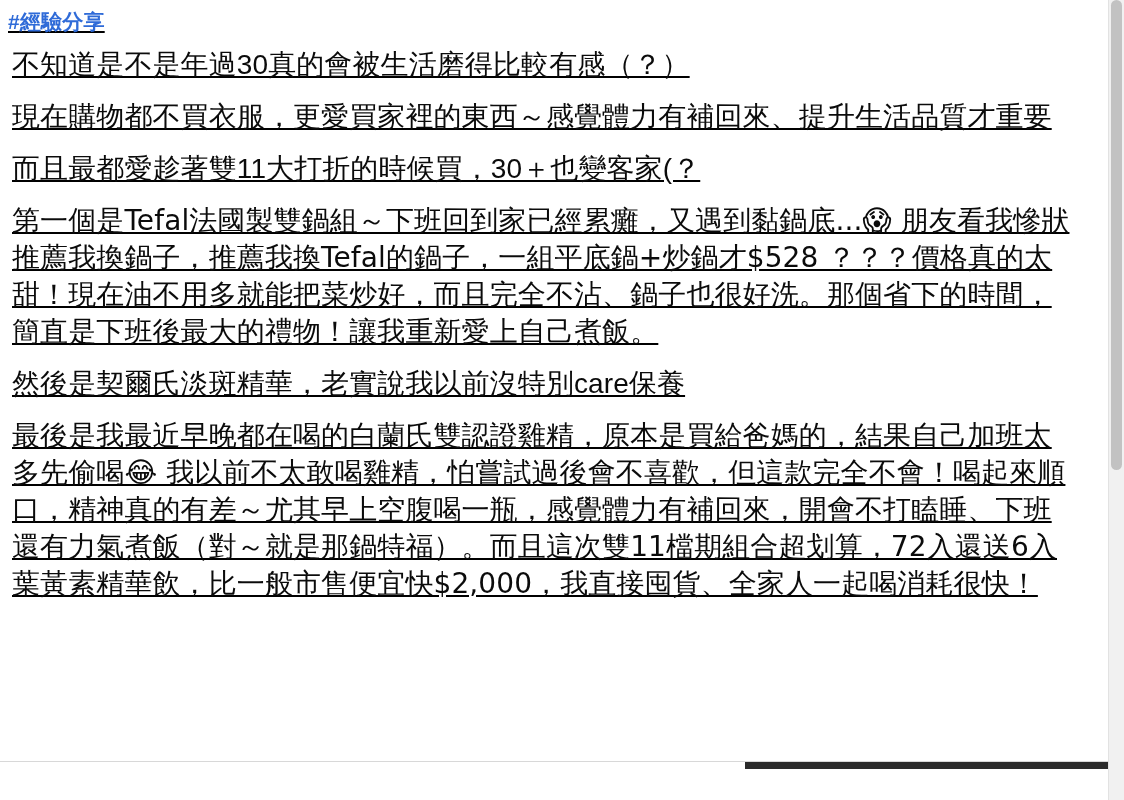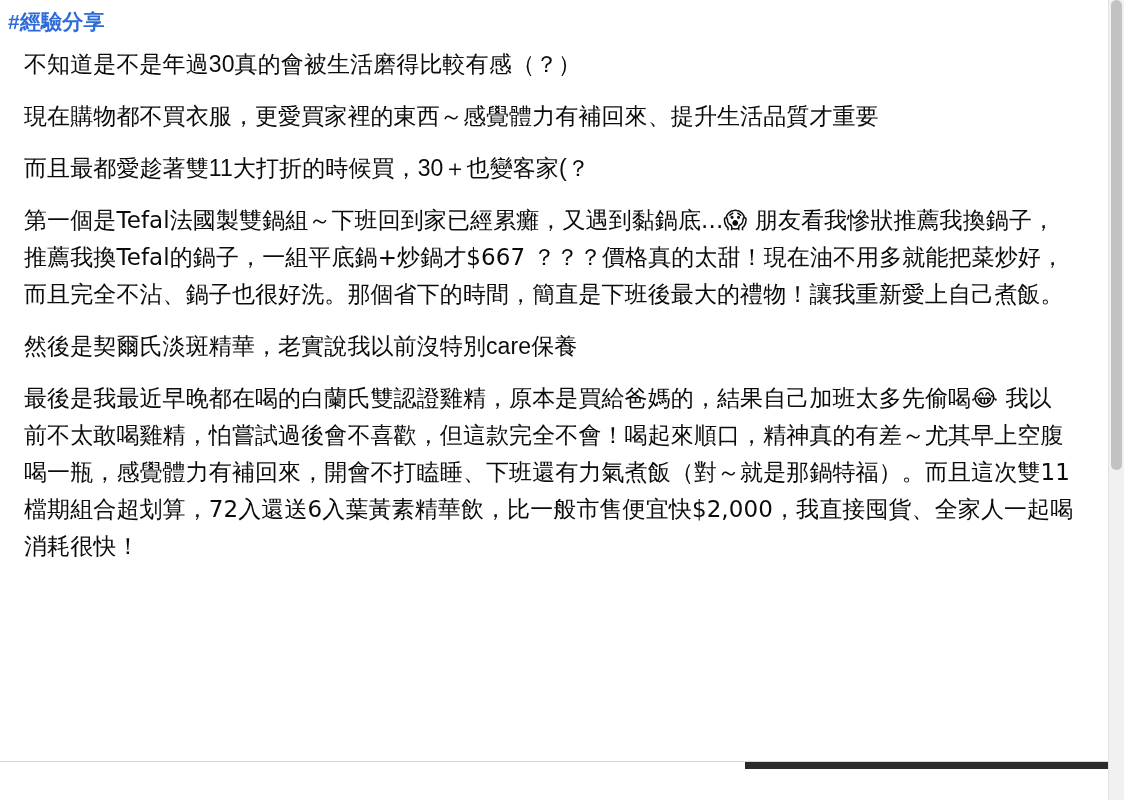--- a/index.html
+++ b/index.html
@@ -13,39 +13,40 @@
     overflow: hidden;
     font-family: "Liberation Sans", "DejaVu Sans", sans-serif;
     color: #000000;
   }
   .page {
     position: relative;
     width: 1124px;
     height: 769px;
     background: #ffffff;
     box-sizing: border-box;
+    text-decoration: underline;
   }
   .content {
     padding: 6px 22px 0 8px;
     width: 1096px;
     box-sizing: border-box;
   }
   .post-title {
     font-size: 21px;
     line-height: 28px;
     color: #2f6bd8;
     font-weight: 700;
     margin: 2px 0 10px 0;
     letter-spacing: 0.2px;
   }
   .para {
-    font-size: 23px;
+    font-size: 28px;
     line-height: 37px;
     color: #0b0b0b;
-    margin: 0 0 15px 16px;
+    margin: 0 0 15px 4px;
     letter-spacing: 0.1px;
     word-break: break-word;
     font-weight: 400;
   }
   .emoji {
     font-family: "DejaVu Sans", sans-serif;
   }
   
   .scrollbar-track {
     position: absolute;
@@ -88,21 +89,21 @@
 <div class="page">
   <div class="content">
 
     <div class="post-title">
       <span>#</span><span>經驗分享</span>
     </div>
 
     <p class="para">不知道是不是年過30真的會被生活磨得比較有感（？）</p>
     <p class="para">現在購物都不買衣服，更愛買家裡的東西～感覺體力有補回來、提升生活品質才重要</p>
     <p class="para">而且最都愛趁著雙11大打折的時候買，30＋也變客家(？</p>
-    <p class="para emoji">第一個是Tefal法國製雙鍋組～下班回到家已經累癱，又遇到黏鍋底...😱 朋友看我慘狀推薦我換鍋子，推薦我換Tefal的鍋子，一組平底鍋+炒鍋才$667 ？？？價格真的太甜！現在油不用多就能把菜炒好，而且完全不沾、鍋子也很好洗。那個省下的時間，簡直是下班後最大的禮物！讓我重新愛上自己煮飯。</p>
+    <p class="para emoji">第一個是Tefal法國製雙鍋組～下班回到家已經累癱，又遇到黏鍋底...😱 朋友看我慘狀推薦我換鍋子，推薦我換Tefal的鍋子，一組平底鍋+炒鍋才$528 ？？？價格真的太甜！現在油不用多就能把菜炒好，而且完全不沾、鍋子也很好洗。那個省下的時間，簡直是下班後最大的禮物！讓我重新愛上自己煮飯。</p>
     <p class="para">然後是契爾氏淡斑精華，老實說我以前沒特別care保養</p>
     <p class="para emoji">最後是我最近早晚都在喝的白蘭氏雙認證雞精，原本是買給爸媽的，結果自己加班太多先偷喝😂 我以前不太敢喝雞精，怕嘗試過後會不喜歡，但這款完全不會！喝起來順口，精神真的有差～尤其早上空腹喝一瓶，感覺體力有補回來，開會不打瞌睡、下班還有力氣煮飯（對～就是那鍋特福）。而且這次雙11檔期組合超划算，72入還送6入葉黃素精華飲，比一般市售便宜快$2,000，我直接囤貨、全家人一起喝消耗很快！</p>
 
   </div>
 
   <div class="bottom-line"></div>
   <div class="bottom-dark"></div>
 
   <div class="scrollbar-track">
     <div class="scrollbar-thumb"></div>

